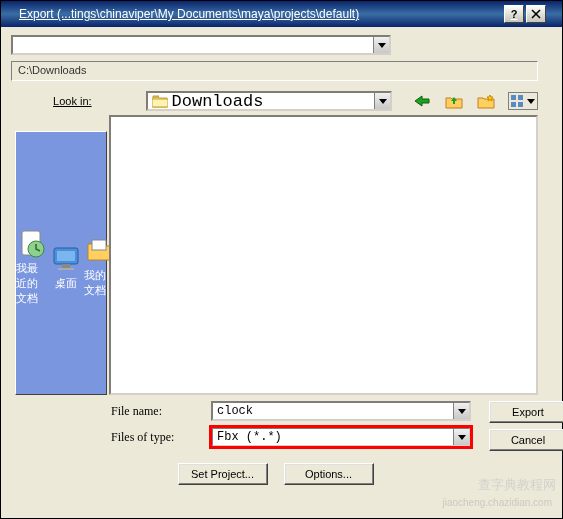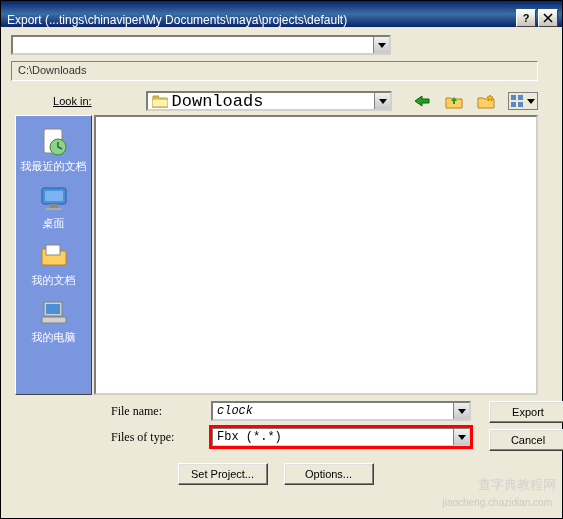--- a/index.html
+++ b/index.html
@@ -1,41 +1,41 @@
 <!DOCTYPE html>
 <html><head>
 <meta charset="utf-8">
 <style>
 * { box-sizing: border-box; margin: 0; padding: 0; }
 body { font-family: Tahoma, "Microsoft Sans Serif", sans-serif; font-size: 11px; background: #fff; }
 .window { width: 563px; height: 519px; border: 1px solid #000; background: #ece9d8; position: relative; }
-.titlebar { height: 26px; background: linear-gradient(to bottom, #0a246a, #3a6ea5 50%, #0a246a); color: #fff; display: flex; align-items: flex-end; padding: 0 4px; font-size: 12px; }
+.titlebar { height: 26px; background: linear-gradient(to bottom, #0a246a, #3a6ea5 50%, #0a246a); color: #fff; display: flex; align-items: center; padding: 0 16px; font-size: 12px; text-decoration: underline; }
 .titlebar-text { flex: 1; padding-left: 2px; }
 .title-btn { width: 20px; height: 18px; background: linear-gradient(to bottom, #fdfdfd, #c7c5b8); border: 1px solid #fff; border-right-color: #404040; border-bottom-color: #404040; margin-left: 2px; display: flex; align-items: center; justify-content: center; color: #000; font-weight: bold; font-size: 11px; cursor: pointer; }
 .inner { padding: 8px 24px 0 10px; }
 .top-dropdown-row { display: flex; margin-bottom: 6px; }
 .big-dropdown { flex: 0 0 380px; height: 20px; background: #fff; border: 2px inset #d4d0c8; position: relative; }
 .dd-btn { position: absolute; right: 0; top: 0; width: 16px; height: 100%; background: linear-gradient(to bottom, #f0f0f0, #c8c8c8); border-left: 1px solid #808080; display: flex; align-items: center; justify-content: center; cursor: pointer; }
 .path-bar { height: 20px; background: #ece9d8; border: 1px solid #fff; border-top-color: #808080; border-left-color: #808080; padding: 2px 6px; color: #333; margin-bottom: 10px; }
 .lookin-row { display: flex; align-items: center; margin-bottom: 4px; padding-left: 20px; }
 .lookin-row label { width: 70px; text-align: right; padding-right: 6px; text-decoration: underline; }
 .lookin-dd { width: 260px; height: 20px; background: #fff; border: 2px inset #d4d0c8; position: relative; display: flex; align-items: center; padding-left: 4px; font-family: 'Courier New', monospace; font-size: 17px; margin-left: 48px; }
 .folder-ico { width: 16px; height: 14px; margin-right: 4px; }
 .toolbar-icons { display: flex; gap: 12px; margin-left: 20px; }
 .tool-ico { width: 20px; height: 18px; cursor: pointer; display: flex; align-items: center; justify-content: center; }
 .main-area { display: flex; height: 280px; margin-top: 4px; padding-left: 4px; }
-.sidebar { width: 77px; background: #7a96df; border: 1px solid #fff; border-right-color: #404040; border-bottom-color: #404040; display: flex; flex-direction: column; align-items: center; padding-top: 6px; gap: 2px; }
+.sidebar { width: 92px; background: #7a96df; border: 1px solid #fff; border-right-color: #404040; border-bottom-color: #404040; display: flex; flex-direction: row; align-items: center; padding-top: 6px; gap: 2px; margin-top: 16px; }
 .side-item { display: flex; flex-direction: column; align-items: center; color: #fff; font-size: 11px; cursor: pointer; padding: 3px 0; width: 100%; }
 .side-item svg { margin-bottom: 2px; }
 .file-list { flex: 1; background: #fff; border: 2px inset #d4d0c8; margin-left: 2px; }
 .bottom-form { padding: 6px 10px 6px 100px; }
 .form-row { display: flex; align-items: center; margin-bottom: 6px; }
 .form-row label { width: 100px; font-family: Liberation Serif, serif; font-size: 12px; }
 .form-input { width: 260px; height: 20px; background: #fff; border: 2px inset #d4d0c8; padding: 0 4px; font-family: 'Courier New', monospace; font-size: 12px; display: flex; align-items: center; position: relative; }
-.form-input input { border: none; outline: none; width: 100%; font-family: inherit; font-size: inherit; background: transparent; font-style: italic; }
+.form-input input { border: none; outline: none; width: 100%; font-family: inherit; font-size: inherit; background: transparent; }
 .highlight-red { outline: 3px solid #ff0000; outline-offset: -1px; }
 .btn { width: 78px; height: 22px; background: #ece9d8; border: 1px solid #fff; border-right-color: #404040; border-bottom-color: #404040; box-shadow: inset -1px -1px 0 #808080, inset 1px 1px 0 #dfdfdf; font-size: 11px; cursor: pointer; display: flex; align-items: center; justify-content: center; }
 .action-col { display: flex; flex-direction: column; gap: 6px; margin-left: 18px; }
 .extra-btns { display: flex; justify-content: center; gap: 16px; padding: 4px 12px 0 0; }
 .watermark { position: absolute; right: 6px; bottom: 24px; color: rgba(200,200,200,0.7); font-size: 13px; pointer-events: none; }
 .watermark2 { position: absolute; right: 10px; bottom: 10px; color: rgba(180,180,180,0.6); font-size: 10px; pointer-events: none; }
 .tri-down { width: 0; height: 0; border-left: 4px solid transparent; border-right: 4px solid transparent; border-top: 5px solid #000; }
 </style>
 </head>
 <body>

